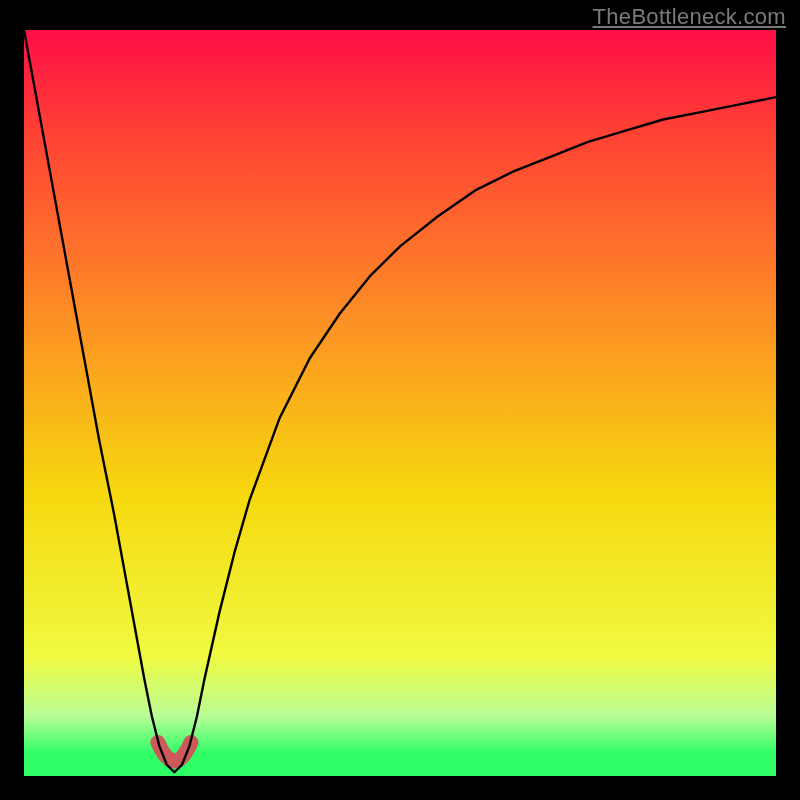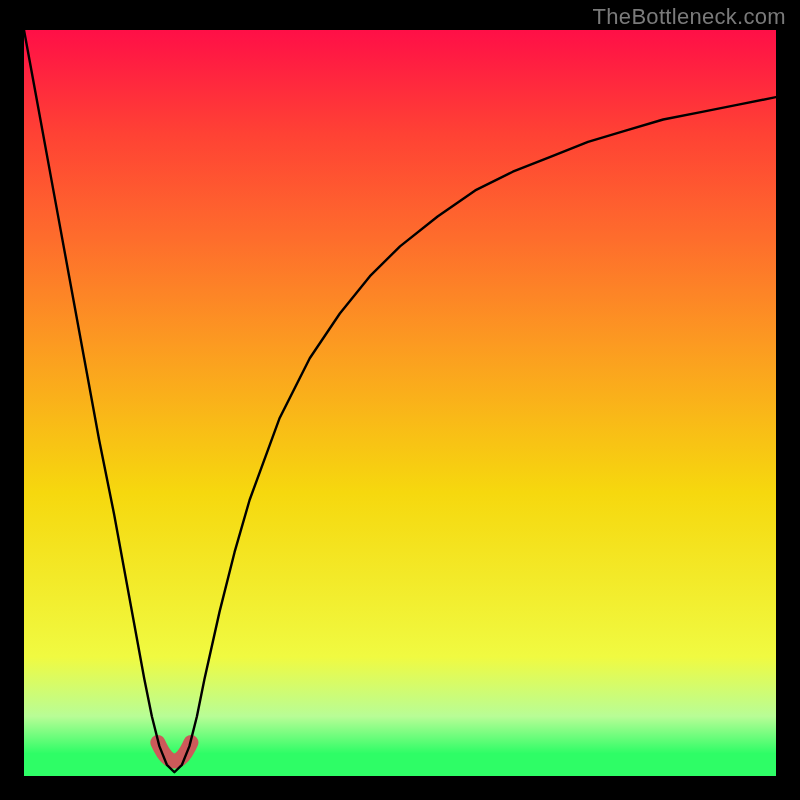--- a/index.html
+++ b/index.html
@@ -2,21 +2,21 @@
 <html><head>
 <meta charset="utf-8">
 <style>
   * { margin: 0; padding: 0; box-sizing: border-box; }
   html, body { width: 800px; height: 800px; overflow: hidden; font-family: Arial, sans-serif; }
   .frame {
     width: 800px; height: 800px; background: #000; position: relative;
   }
   .watermark {
     position: absolute; top: 4px; right: 14px; color: #7a7a7a;
-    font-size: 22px; letter-spacing: 0.3px; z-index: 20; font-weight: 400;
+    font-size: 22px; letter-spacing: 0.3px; z-index: 20; font-weight: 400; text-decoration: underline;
   }
   .plot-outer {
     position: absolute; left: 24px; top: 30px; width: 752px; height: 746px;
     background: #000;
   }
   .plot {
     position: absolute; left: 0; top: 0; width: 752px; height: 746px;
     overflow: hidden;
   }
 </style>

